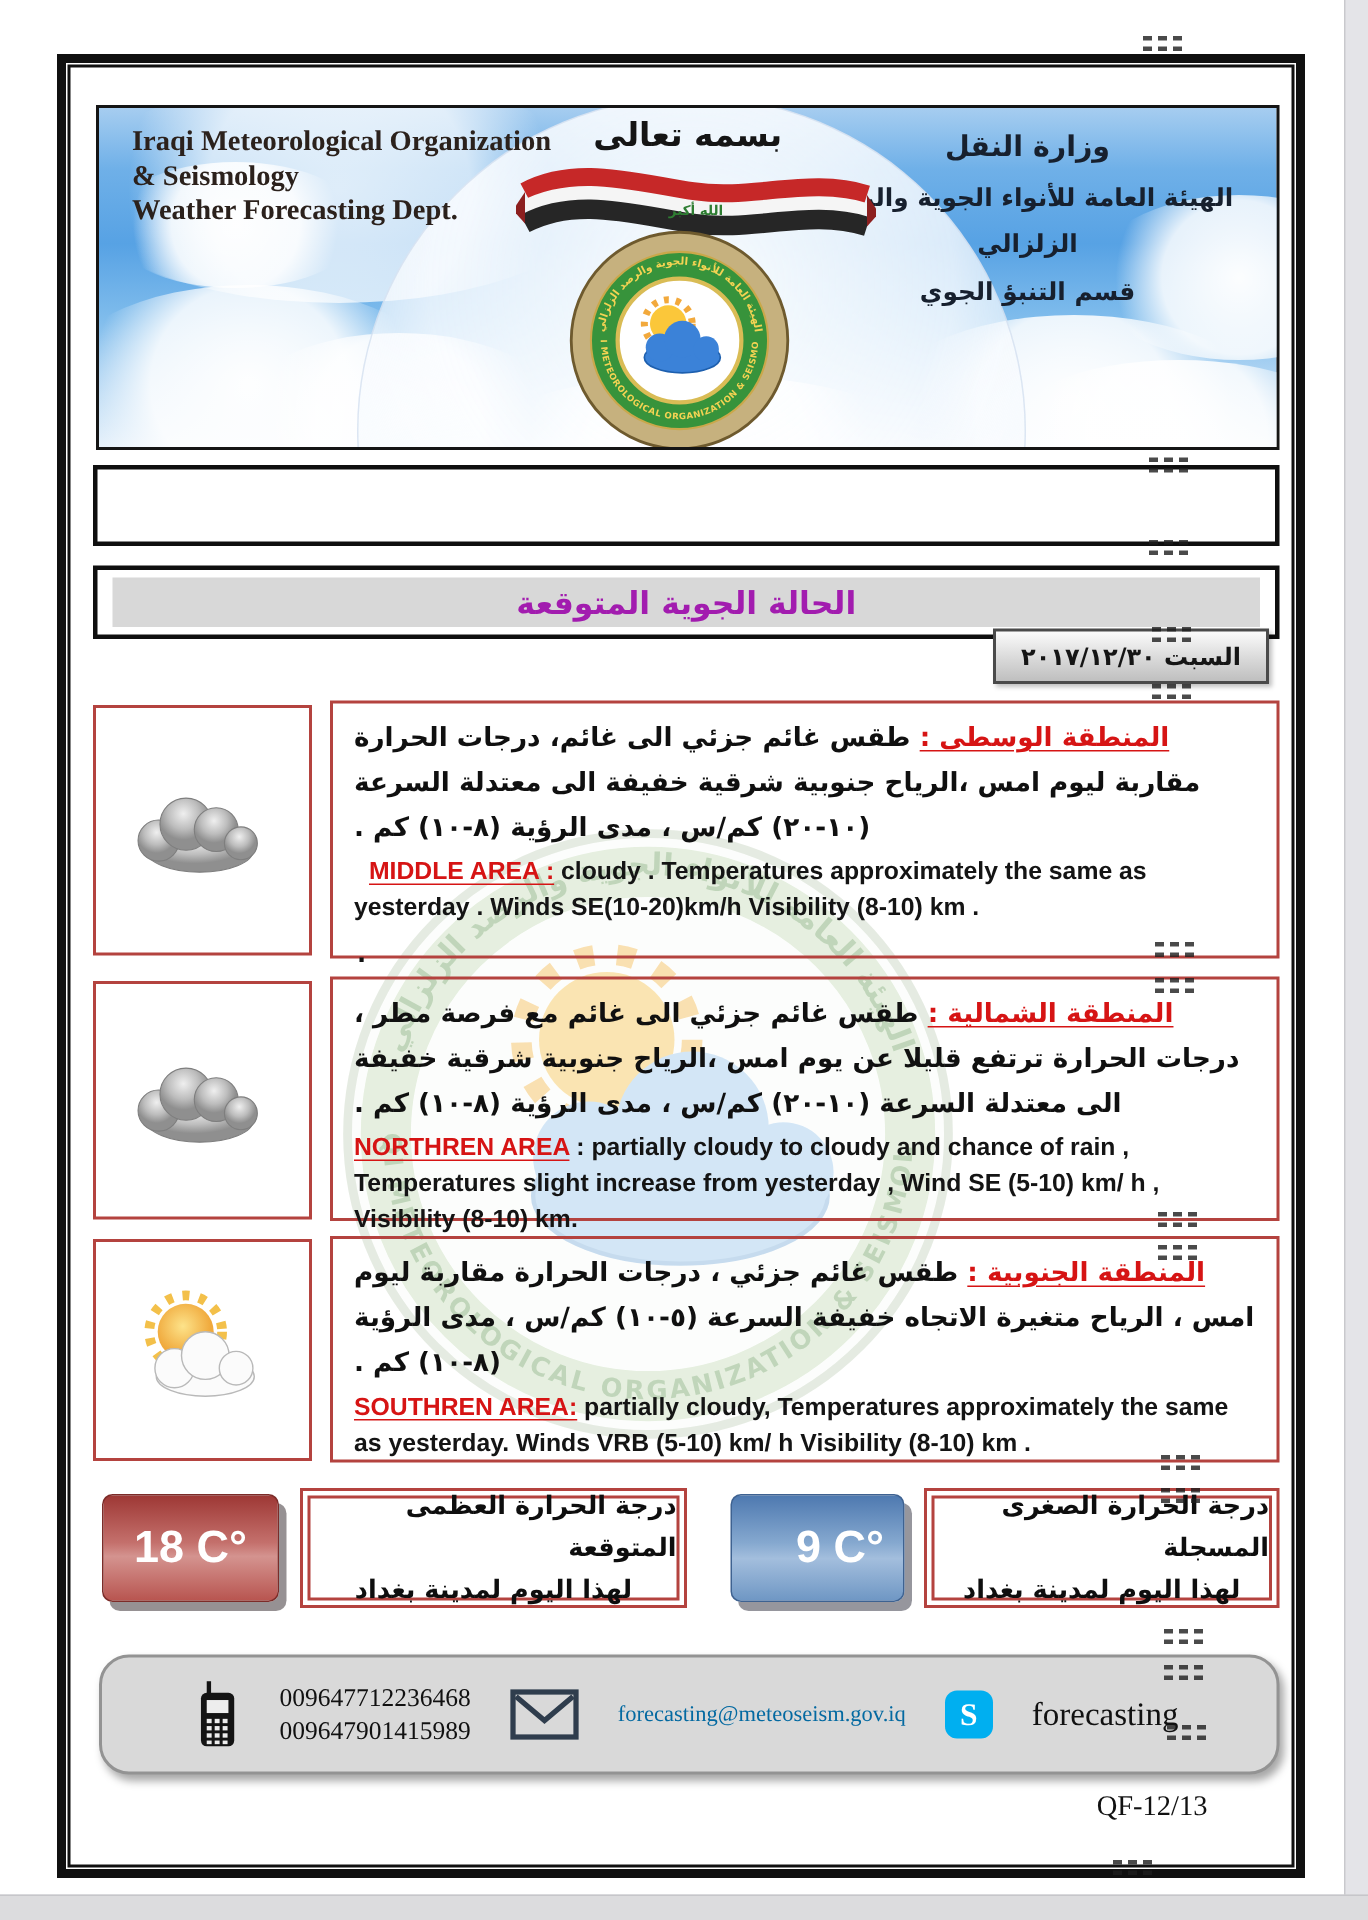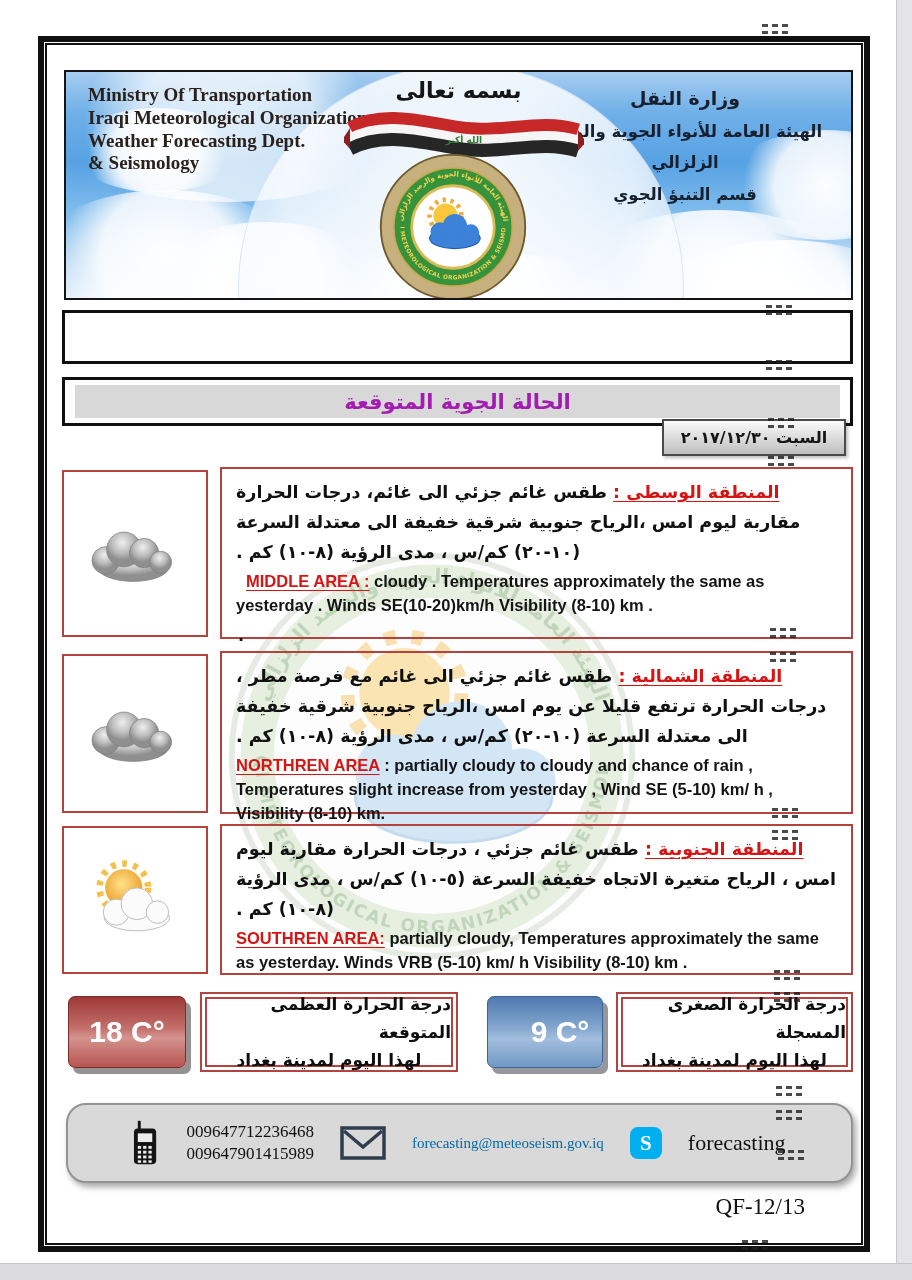--- a/index.html
+++ b/index.html
@@ -75,21 +75,21 @@
   
   .contact-bar{left:66px;top:1103px;width:787px;height:80px;background:#d9d9d9;border:2px solid #939393;z-index:2;
                border-radius:20px;box-shadow:3px 4px 6px rgba(0,0,0,.35);
                display:flex;align-items:center;justify-content:center;gap:26px;font-family:"Liberation Serif",serif;}
   .phones{font-size:17px;line-height:1.3;color:#111;}
   .email-text{font-size:15px;color:#0369a1;}
   .skype-badge{width:32px;height:32px;background:#00aff0;border-radius:8px;display:flex;align-items:center;
                justify-content:center;color:#fff;font-weight:bold;font-size:21px;font-family:"Liberation Serif",serif;}
   .skype-text{font-size:22px;color:#111;}
   .qf-code{left:545px;top:1194px;width:260px;text-align:right;font-family:"Liberation Serif",serif;
-           font-size:23px;color:#111;z-index:2;}
+           font-size:19px;color:#111;z-index:2;}
 
   .mark{position:absolute;width:26px;height:10px;border-top:3px dashed #1e1e1e;border-bottom:3px dashed #1e1e1e;
         opacity:.8;z-index:3;}
 </style>
 </head>
 <body>
 
 <div id="canvas">
 
   <div class="abs edge-right"></div>
@@ -104,24 +104,23 @@
     <div class="cl" style="left:90px;top:150px;width:220px;height:112px;"></div>
     <div class="cl" style="left:520px;top:138px;width:260px;height:122px;"></div>
     <div class="cl" style="left:660px;top:58px;width:200px;height:110px;"></div>
     <div class="cl" style="left:600px;top:168px;width:240px;height:102px;"></div>
     <div class="cl" style="left:6px;top:36px;width:170px;height:84px;"></div>
     <div class="cl" style="left:250px;top:178px;width:300px;height:92px;"></div>
     <div class="cl" style="left:-20px;top:-20px;width:360px;height:150px;opacity:.8;"></div>
     <div class="dome"></div>
 
     <div class="en-block">
-      <div>Ministry Of Transportation</div>
       <div>Iraqi Meteorological Organization</div>
+      <div>&amp; Seismology</div>
       <div>Weather Forecasting Dept.</div>
-      <div>&amp; Seismology</div>
     </div>
 
     <div class="ar-block">
       <div class="l1">وزارة النقل</div>
       <div>الهيئة العامة للأنواء الجوية والرصد الزلزالي</div>
       <div>قسم التنبؤ الجوي</div>
     </div>
 
     <div class="bismillah">بسمه تعالى</div>
 

